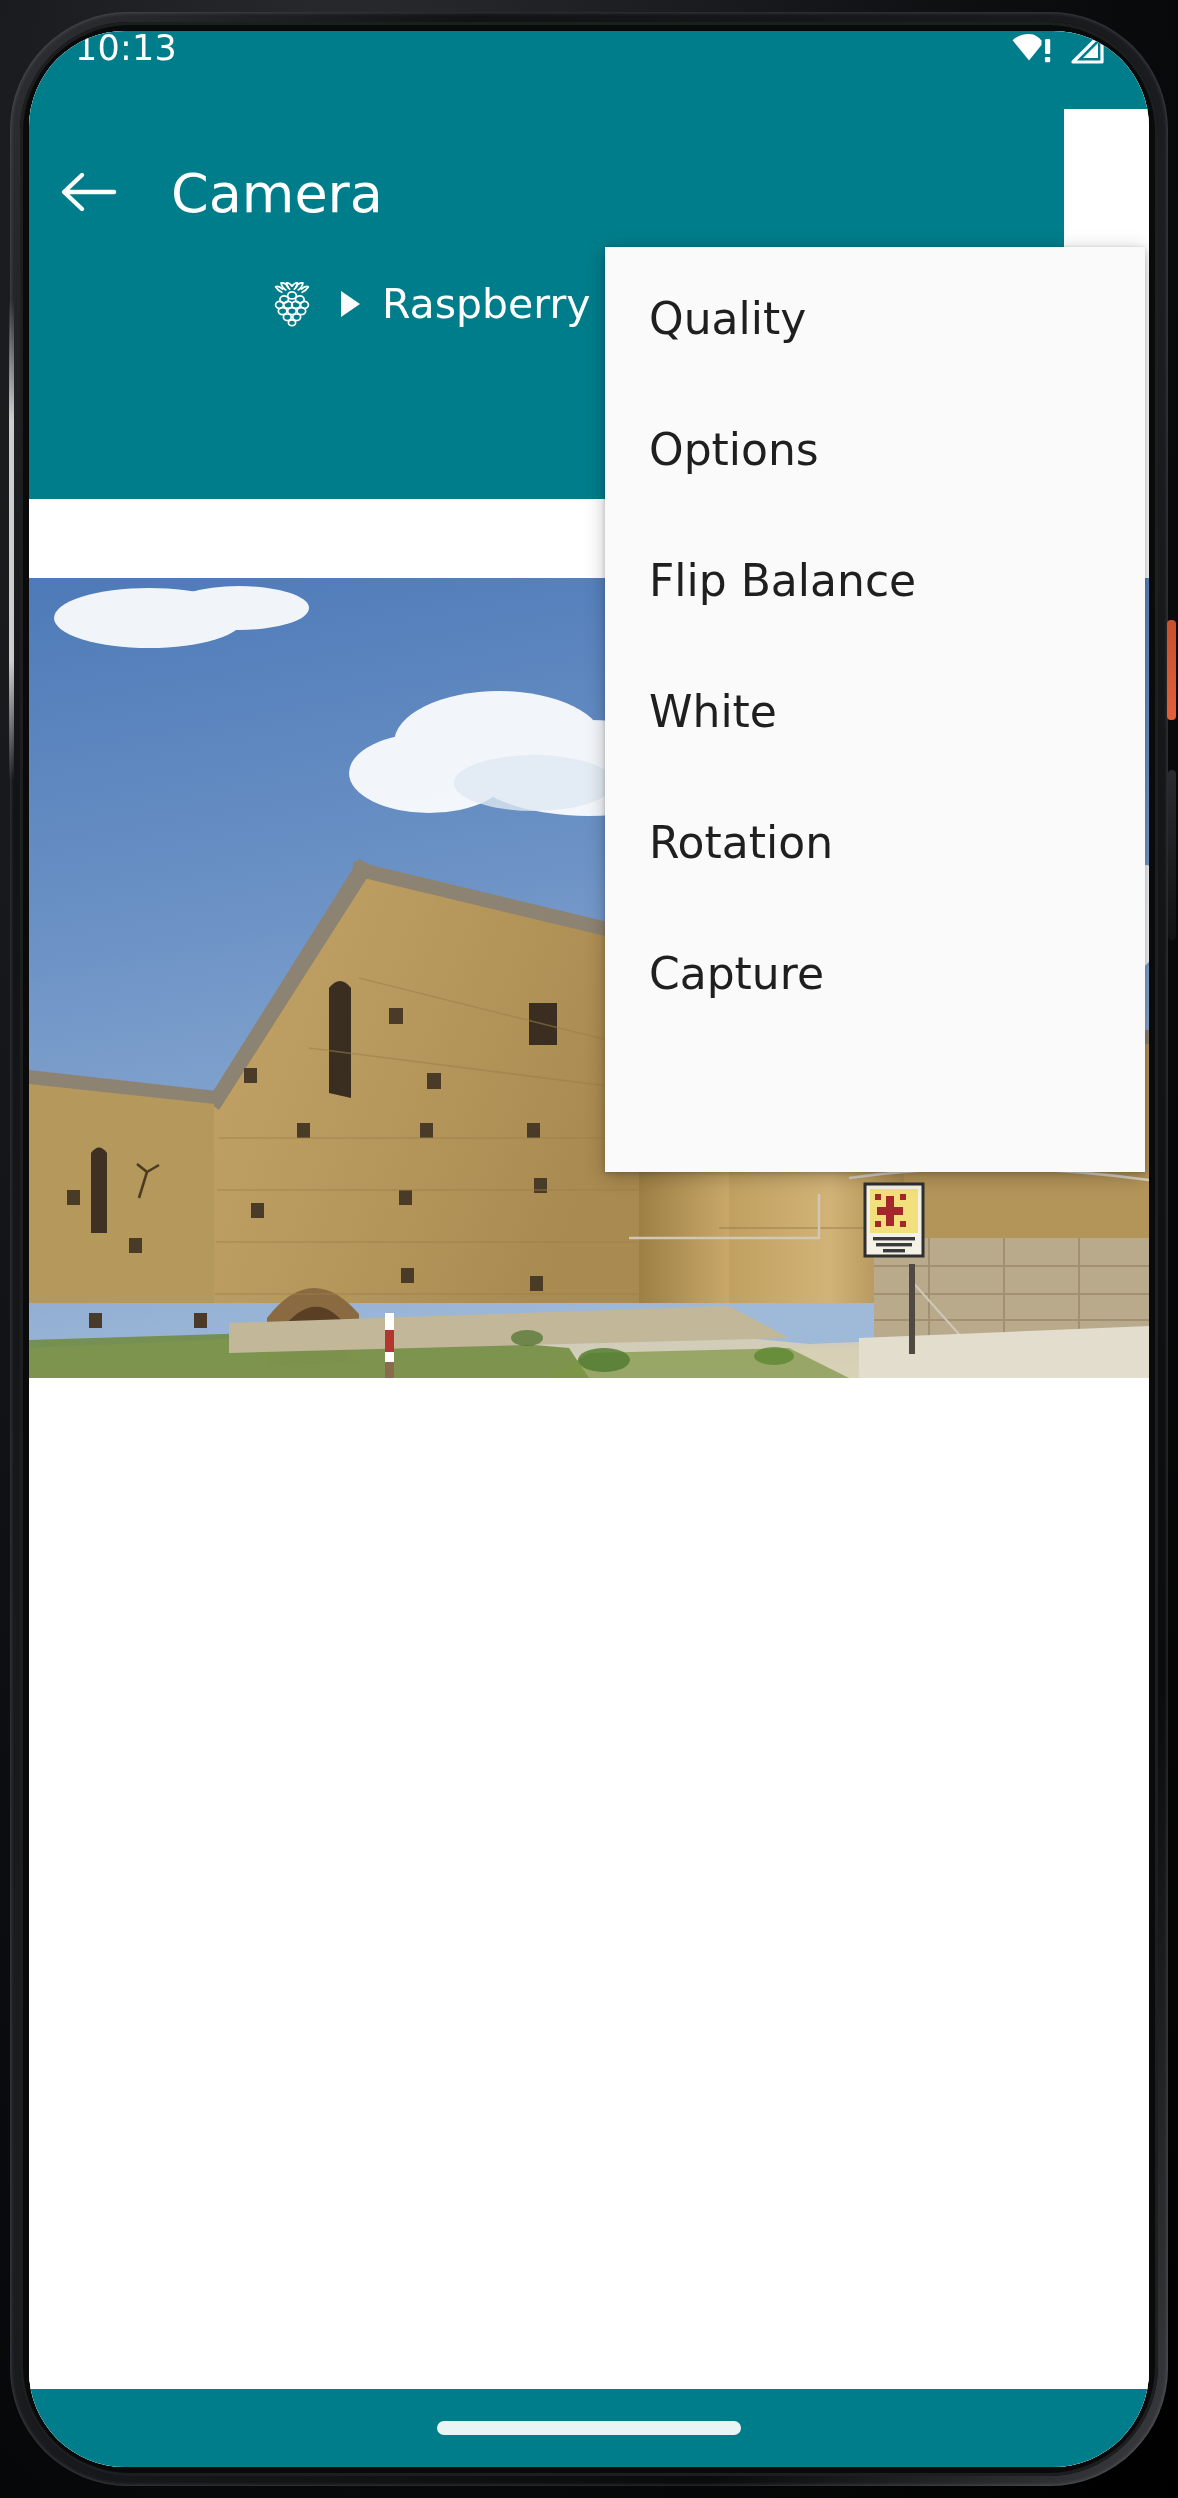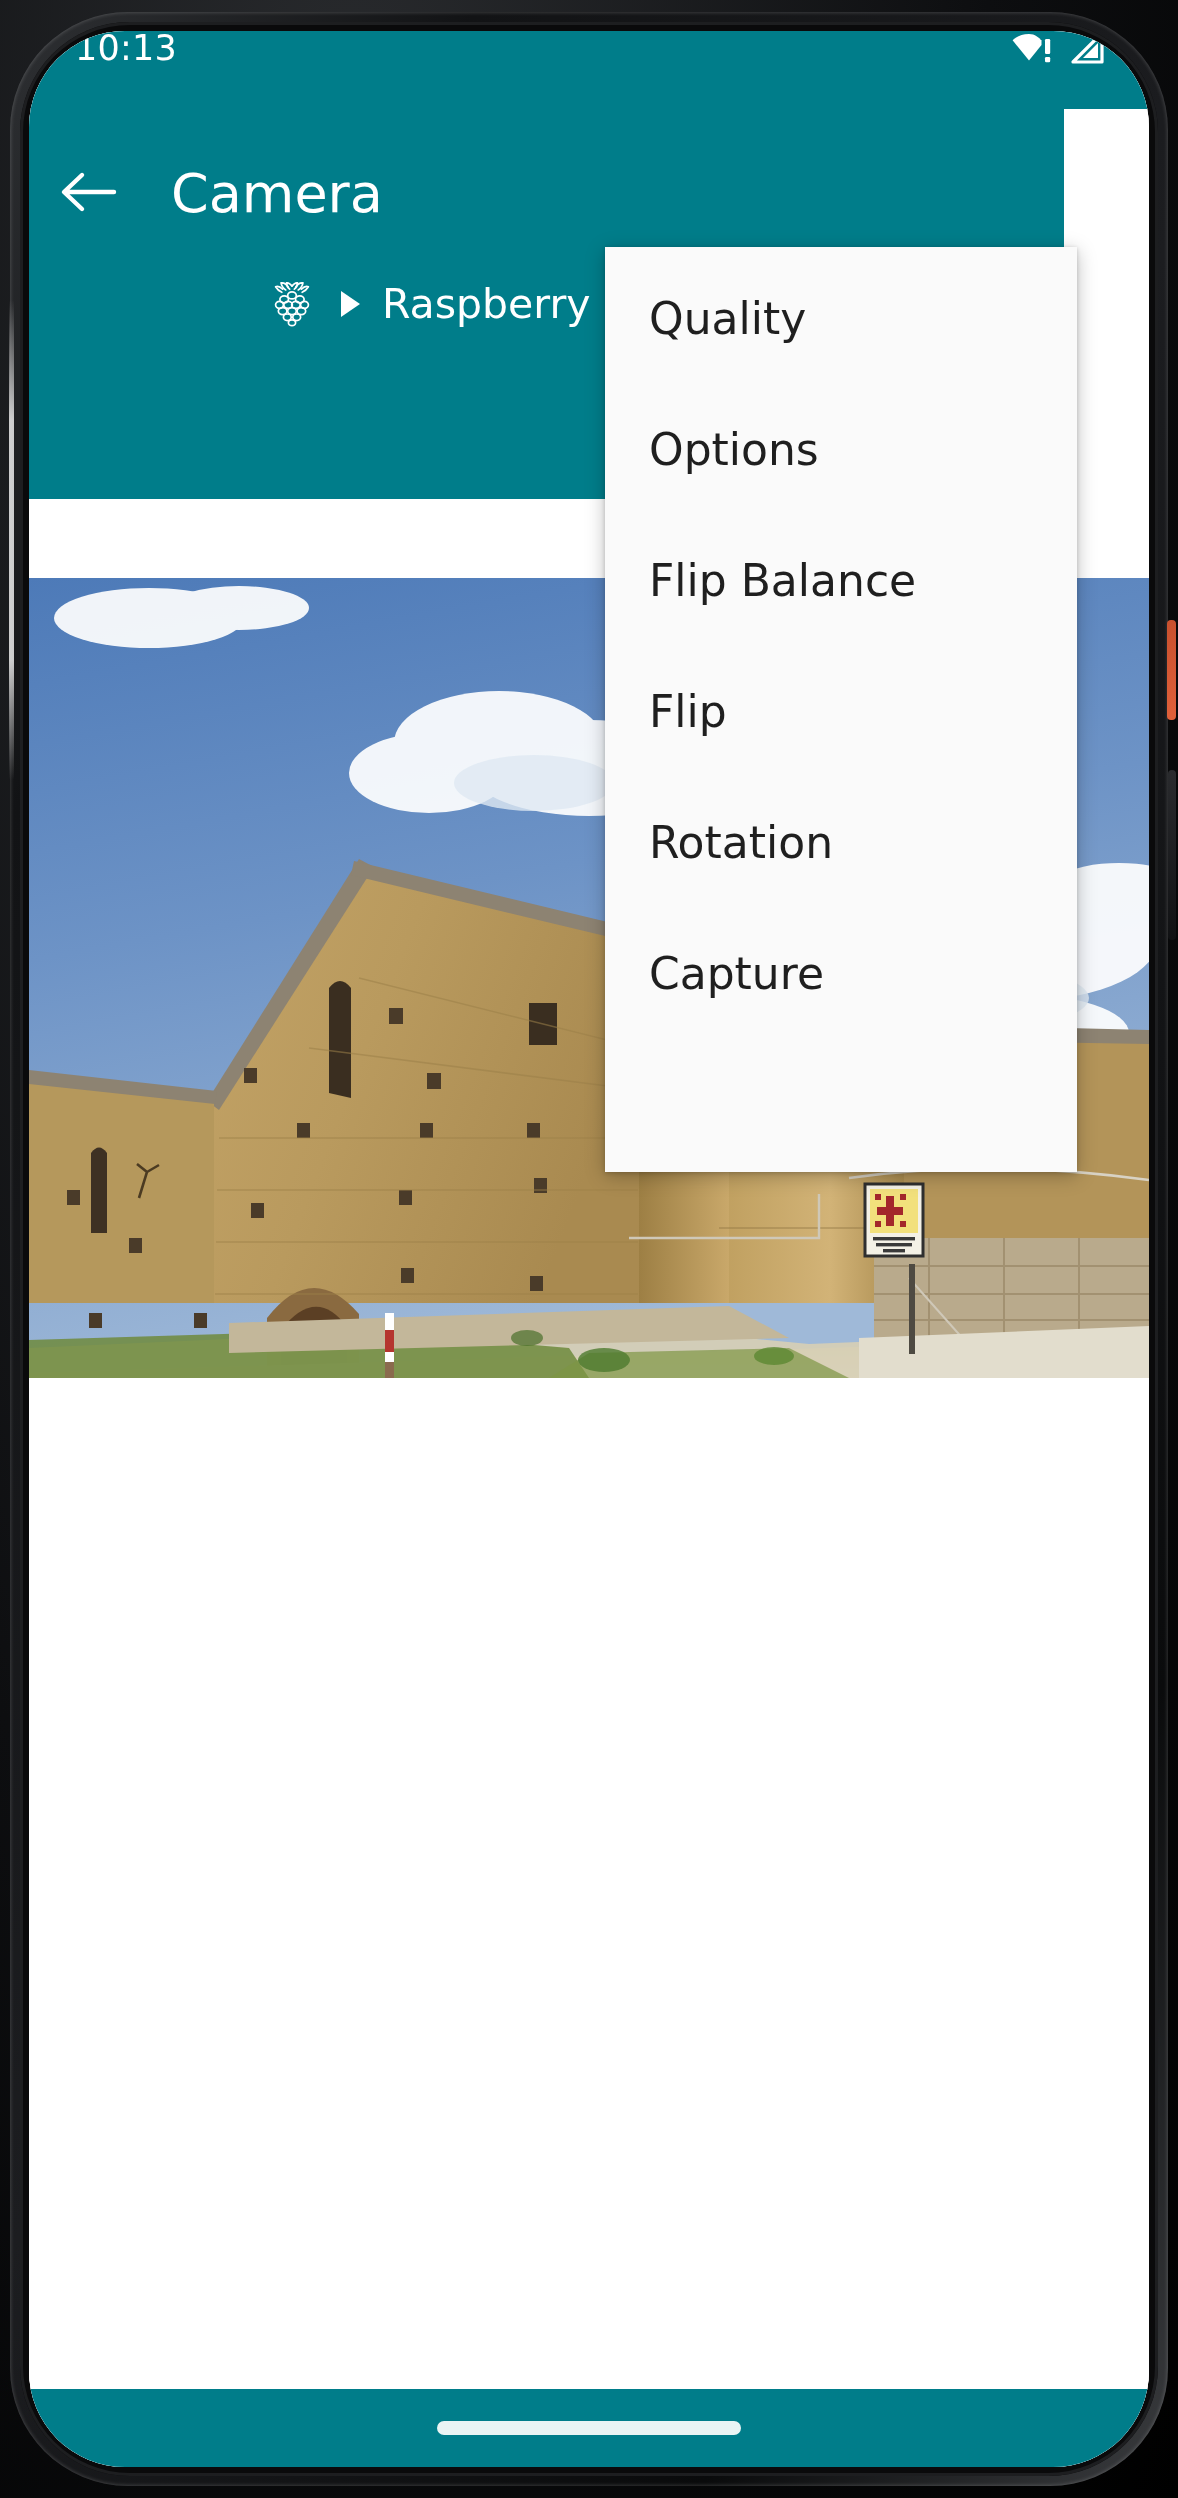--- a/index.html
+++ b/index.html
@@ -212,21 +212,21 @@
   .nav-pill {
     width: 304px; height: 14px;
     border-radius: 7px;
     background: #e9f4f4;
   }
 
   
   .dropdown {
     position: absolute;
     left: 576px; top: 216px;
-    width: 472px; height: 925px;
+    width: 540px; height: 925px;
     background: #fafafa;
     box-shadow: 0 4px 18px rgba(0,0,0,.26), 0 1px 4px rgba(0,0,0,.18);
     z-index: 40;
     padding: 6px 0;
   }
   .menu-item {
     height: 131px;
     display: flex;
     align-items: center;
     padding-left: 44px;
@@ -495,21 +495,21 @@
           <ellipse cx="498" cy="760" rx="16" ry="8" fill="#4a6f2b" opacity="0.7"></ellipse>
 
           <path d="M110 620 l8 -26 l-10 -8 M118 594 l12 -7" stroke="#4b3b22" stroke-width="2.6" fill="none"></path>
         </svg>
       </div>
 
       <div class="dropdown">
         <div class="menu-item">Quality</div>
         <div class="menu-item">Options</div>
         <div class="menu-item">Flip Balance</div>
-        <div class="menu-item">Flip</div>
+        <div class="menu-item">White</div>
         <div class="menu-item">Rotation</div>
         <div class="menu-item">Capture</div>
       </div>
 
       <div class="system-nav">
         <div class="nav-pill"></div>
       </div>
 
     </div>
   </div>

